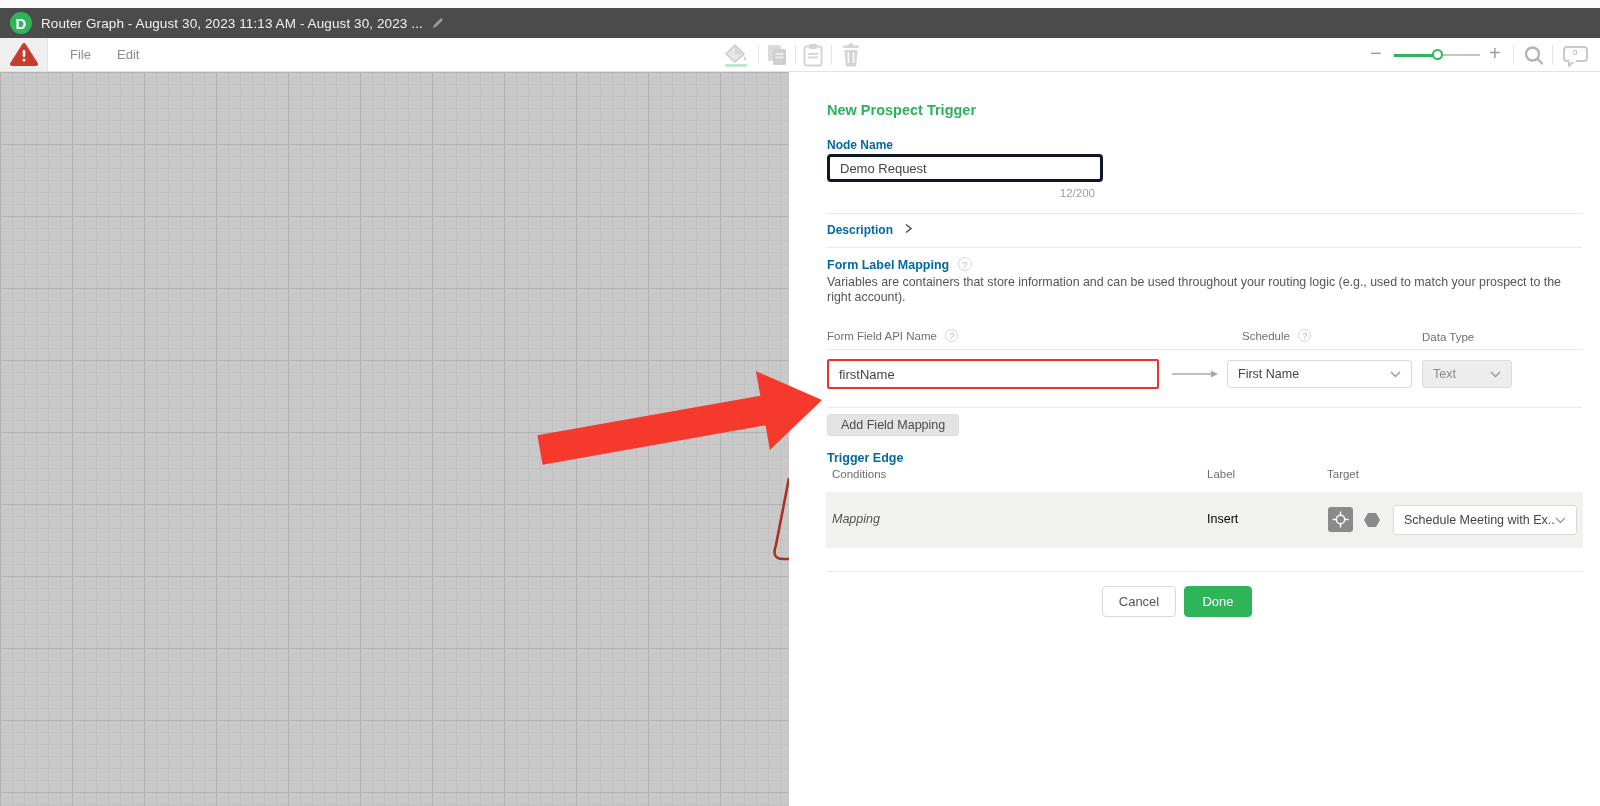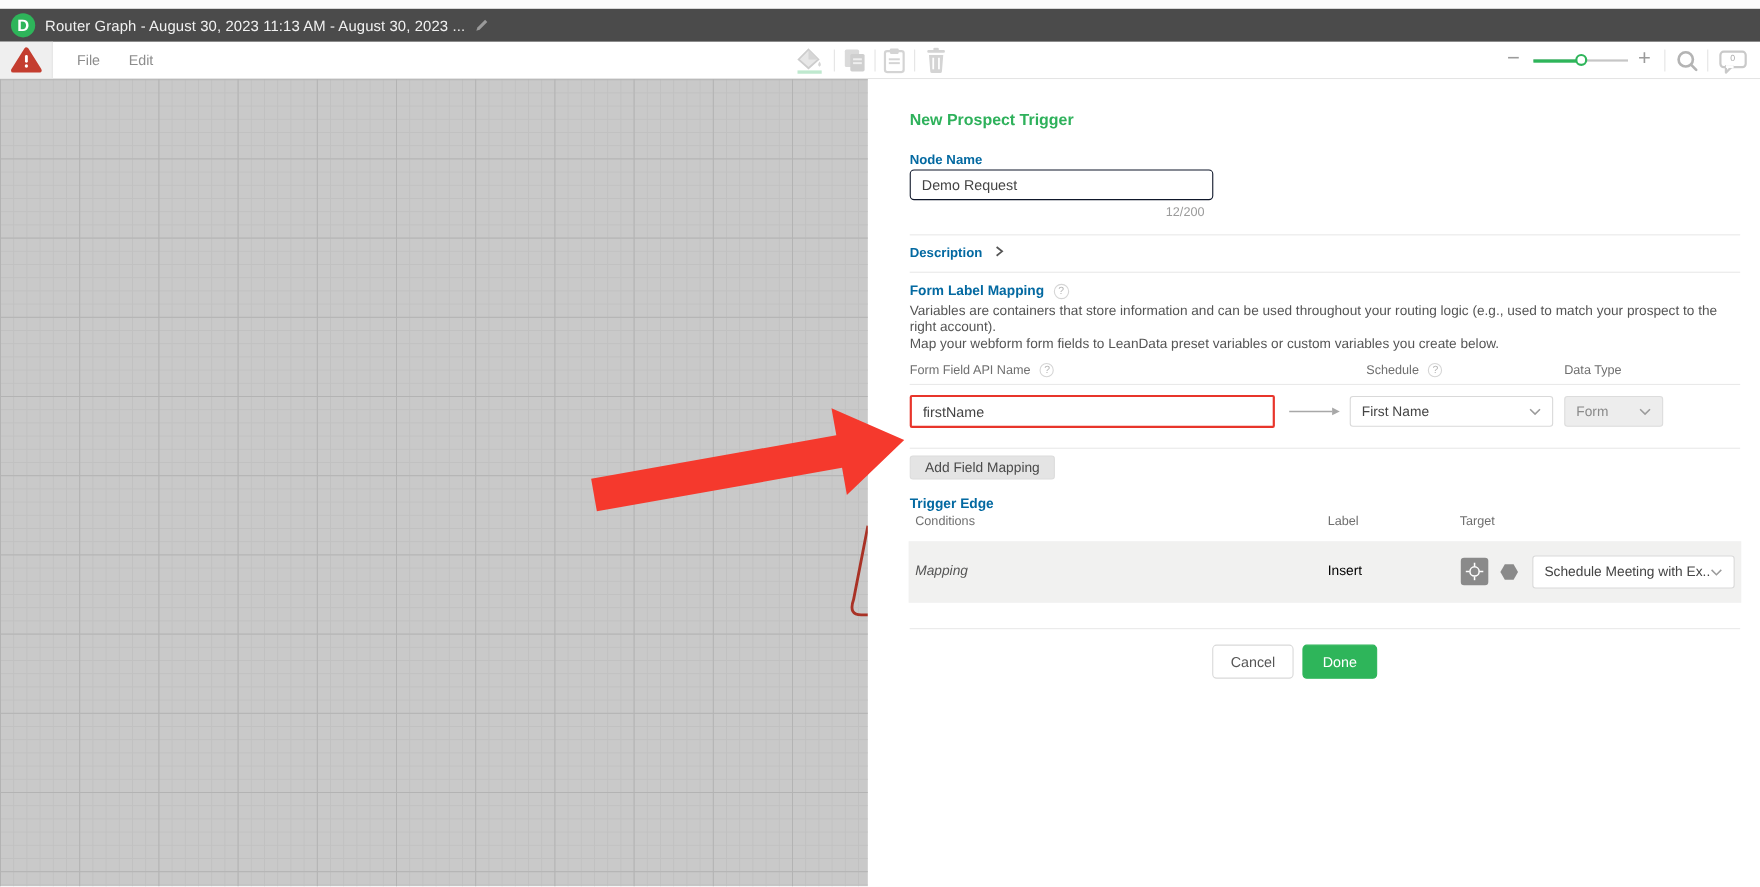--- a/index.html
+++ b/index.html
@@ -43,21 +43,21 @@
               linear-gradient(90deg, #c1c1c1 1px, transparent 1px);
             background-size: 72px 72px, 72px 72px, 12px 12px, 12px 12px; }
 
   
   .panel { position: absolute; left: 789px; top: 72px; width: 811px; height: 734px; background: #fff;
            font-size: 12.5px; color: #555; }
   .panel .abs { position: absolute; }
   .h-green { color: #2eb15b; font-size: 14.5px; font-weight: bold; }
   .lbl { color: #0369a1; font-size: 12px; font-weight: bold; }
   .divider { position: absolute; left: 38px; width: 755px; height: 1px; background: #e9e9e9; }
-  .text-input { border: 1px solid #0f172a; border-radius: 4px; font-size: 13px; color: #444;
+  .text-input { border: 3px solid #0f172a; border-radius: 4px; font-size: 13px; color: #444;
                 padding: 0 10px; font-family: "Liberation Sans", sans-serif; background: #fff; outline: none; }
   .counter { color: #9b9b9b; font-size: 11.5px; text-align: right; }
   .help-badge { display: inline-flex; width: 14px; height: 14px; border: 1px solid #d5d5d5; border-radius: 50%;
                 color: #b5b5b5; font-size: 9.5px; align-items: center; justify-content: center;
                 vertical-align: 1px; margin-left: 5px; background: #fff; }
   .col-hdr { color: #6f6f6f; font-size: 11.5px; }
   .help-text { color: #555; font-size: 12.4px; line-height: 15px; }
   .select-box { position: absolute; height: 28px; border: 1px solid #d9d9d9; border-radius: 3px; background: #fff;
                 display: flex; align-items: center; padding: 0 10px; color: #444; font-size: 12.5px; }
   .select-box .chev { margin-left: auto; color: #9b9b9b; }
@@ -183,21 +183,20 @@
     </div>
 
     <div class="divider" style="top:175px"></div>
 
     <div class="abs" style="left:38px; top:185px">
       <span class="lbl" style="font-size:12.5px">Form Label Mapping</span>
       <span class="help-badge">?</span>
     </div>
     <div class="abs help-text" style="left:38px; top:203px; width:755px">
       <p>Variables are containers that store information and can be used throughout your routing logic (e.g., used to match your prospect to the right account).</p>
-      <p>Map your webform form fields to LeanData preset variables or custom variables you create below.</p>
     </div>
 
     <div class="abs" style="left:38px; top:257px">
       <span class="col-hdr">Form Field API Name</span>
       <span class="help-badge" style="width:13px;height:13px">?</span>
     </div>
     <div class="abs" style="left:453px; top:257px">
       <span class="col-hdr">Schedule</span>
       <span class="help-badge" style="width:13px;height:13px">?</span>
     </div>
@@ -211,21 +210,21 @@
         <line x1="1" y1="5" x2="40" y2="5" stroke="#a8a8a8" stroke-width="1.4"></line>
         <polygon points="40,1.5 47,5 40,8.5" fill="#a8a8a8"></polygon>
       </svg>
       <div class="select-box" style="left:438px; top:1px; width:185px">
         <span>First Name</span>
         <svg class="chev" width="11" height="7" viewBox="0 0 11 7">
           <polyline points="1,1 5.5,5.5 10,1" fill="none" stroke="#9b9b9b" stroke-width="1.4"></polyline>
         </svg>
       </div>
       <div class="select-box select-disabled" style="left:633px; top:1px; width:90px">
-        <span>Form</span>
+        <span>Text</span>
         <svg class="chev" width="11" height="7" viewBox="0 0 11 7">
           <polyline points="1,1 5.5,5.5 10,1" fill="none" stroke="#9b9b9b" stroke-width="1.4"></polyline>
         </svg>
       </div>
     </div>
 
     <div class="divider" style="top:335px"></div>
 
     <button class="btn-gray" style="left:38px; top:342px">Add Field Mapping</button>
 

